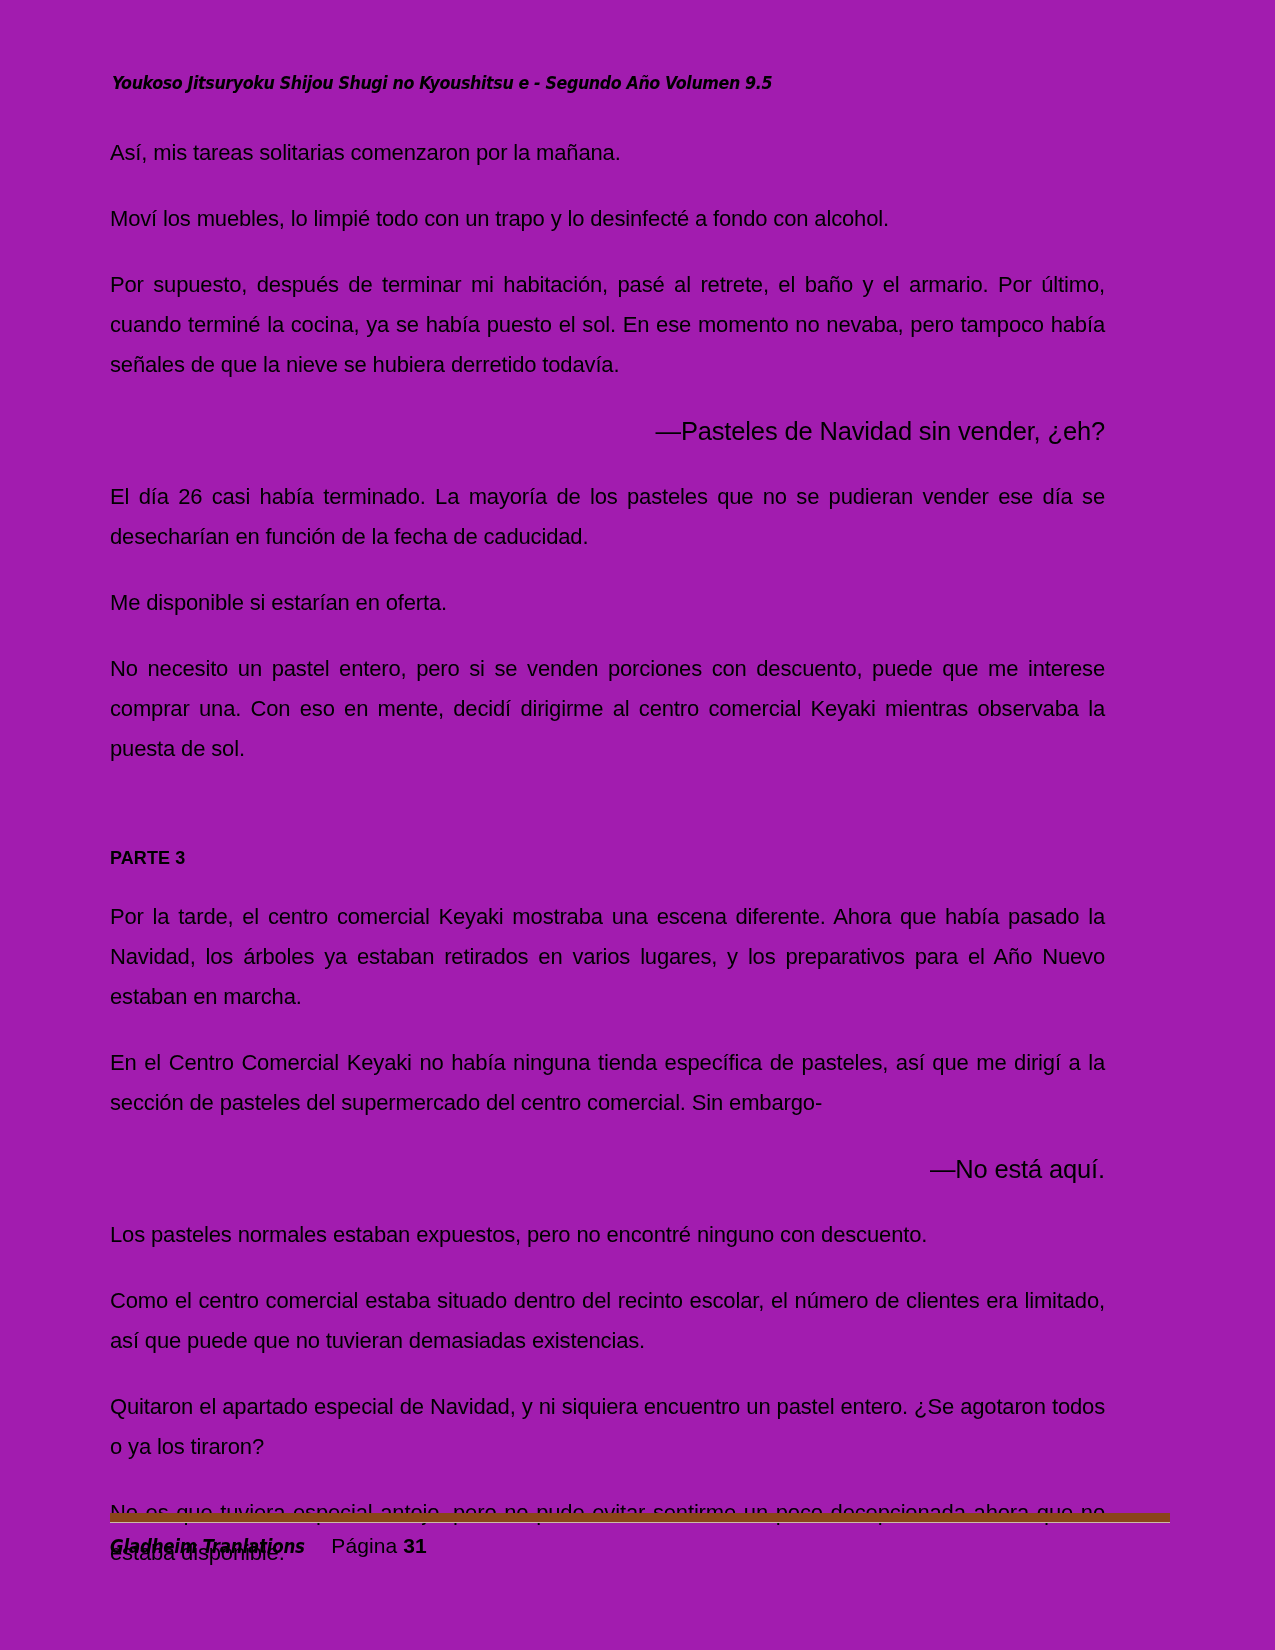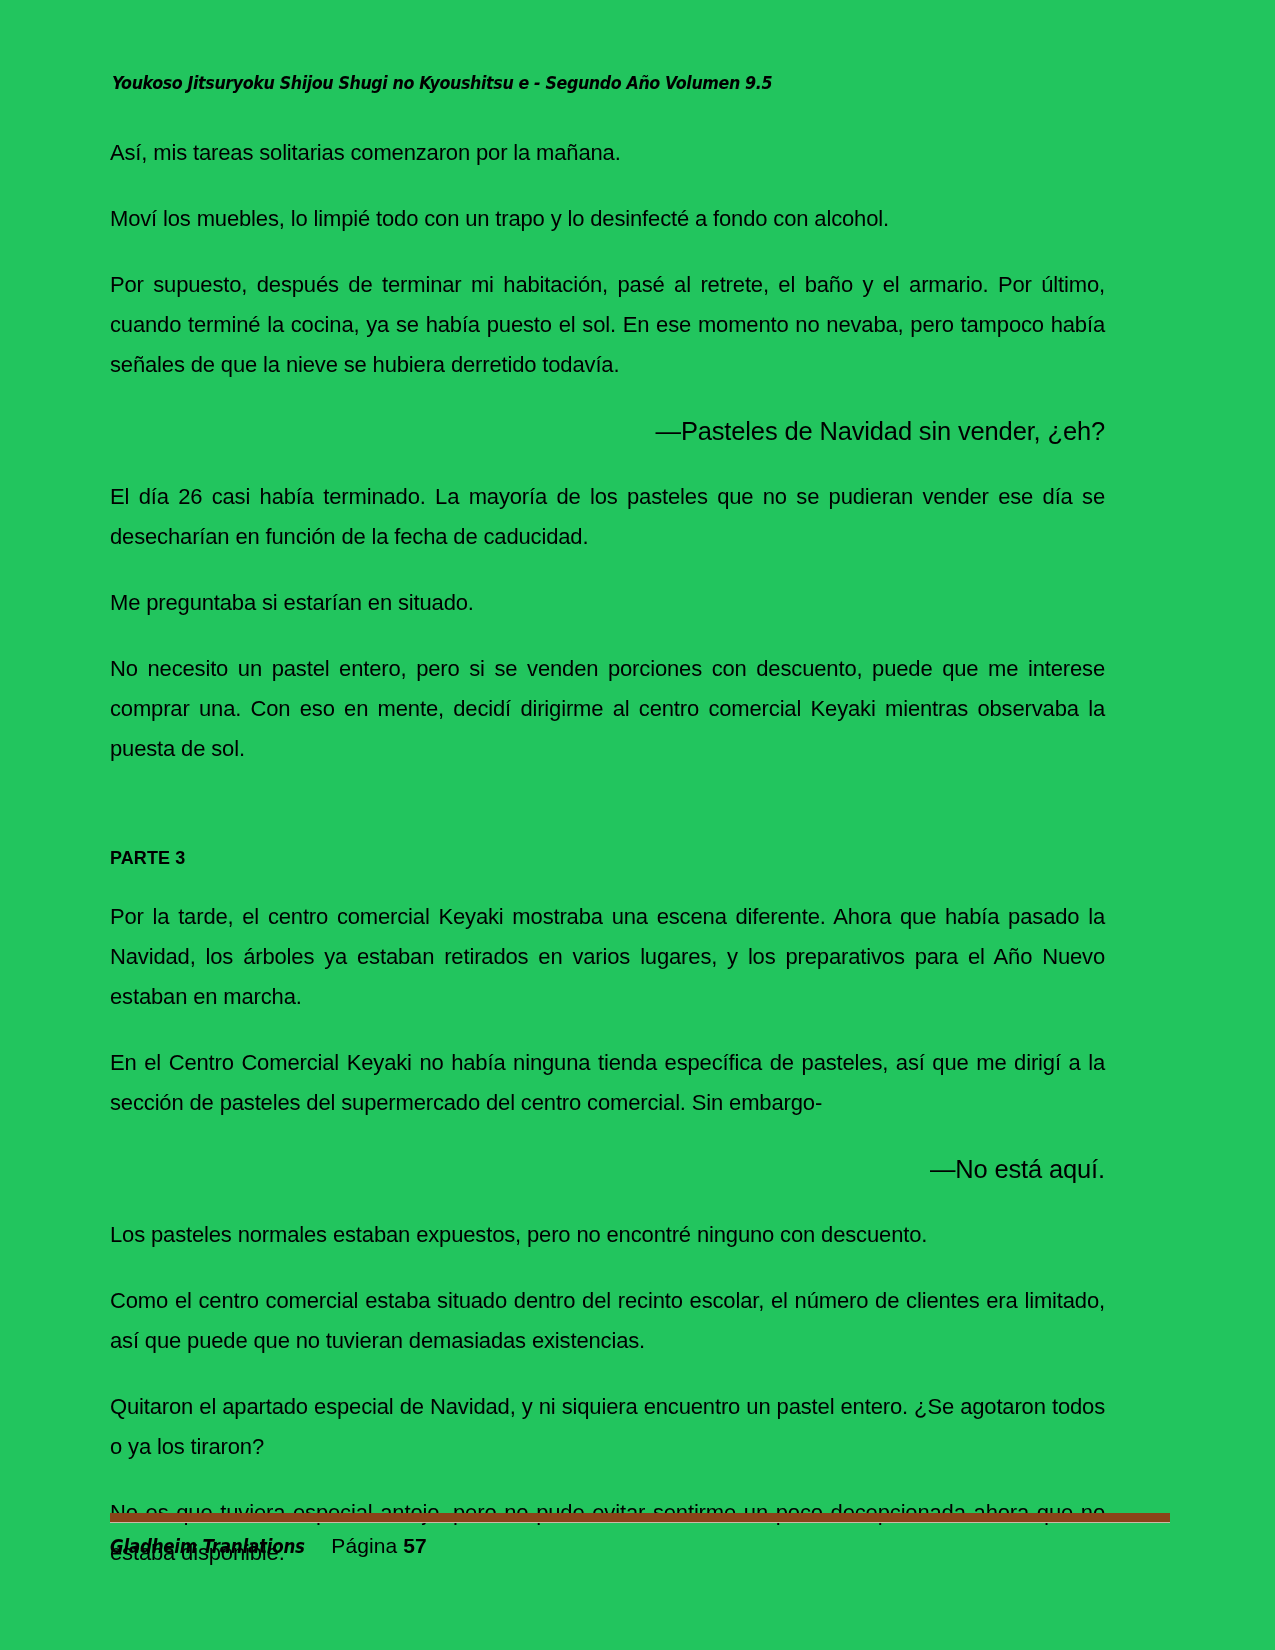--- a/index.html
+++ b/index.html
@@ -8,21 +8,21 @@
     background: #ffffff;
   }
   body {
     font-family: "Liberation Sans", sans-serif;
     color: #000000;
   }
   .page {
     position: relative;
     width: 1275px;
     height: 1650px;
-    background: #22c55e;
+    background: #a21caf;
     box-sizing: border-box;
     overflow: hidden;
   }
 
   
   .header {
     position: absolute;
     left: 112px;
     top: 70px;
     width: 1060px;
@@ -121,37 +121,37 @@
   <div class="header">
     <div class="header-title">Youkoso Jitsuryoku Shijou Shugi no Kyoushitsu e - Segundo Año Volumen 9.5</div>
   </div>
 
   <div class="content">
       <p class="para">Así, mis tareas solitarias comenzaron por la mañana.</p>
       <p class="para">Moví los muebles, lo limpié todo con un trapo y lo desinfecté a fondo con alcohol.</p>
       <p class="para">Por supuesto, después de terminar mi habitación, pasé al retrete, el baño y el armario. Por último, cuando terminé la cocina, ya se había puesto el sol. En ese momento no nevaba, pero tampoco había señales de que la nieve se hubiera derretido todavía.</p>
       <p class="dialogue">—Pasteles de Navidad sin vender, ¿eh?</p>
       <p class="para">El día 26 casi había terminado. La mayoría de los pasteles que no se pudieran vender ese día se desecharían en función de la fecha de caducidad.</p>
-      <p class="para">Me preguntaba si estarían en situado.</p>
+      <p class="para">Me disponible si estarían en oferta.</p>
       <p class="para">No necesito un pastel entero, pero si se venden porciones con descuento, puede que me interese comprar una. Con eso en mente, decidí dirigirme al centro comercial Keyaki mientras observaba la puesta de sol.</p>
       <div class="block-gap"></div>
       <h2 class="section-heading">PARTE 3</h2>
       <p class="para">Por la tarde, el centro comercial Keyaki mostraba una escena diferente. Ahora que había pasado la Navidad, los árboles ya estaban retirados en varios lugares, y los preparativos para el Año Nuevo estaban en marcha.</p>
       <p class="para">En el Centro Comercial Keyaki no había ninguna tienda específica de pasteles, así que me dirigí a la sección de pasteles del supermercado del centro comercial. Sin embargo-</p>
       <p class="dialogue">—No está aquí.</p>
       <p class="para">Los pasteles normales estaban expuestos, pero no encontré ninguno con descuento.</p>
       <p class="para">Como el centro comercial estaba situado dentro del recinto escolar, el número de clientes era limitado, así que puede que no tuvieran demasiadas existencias.</p>
       <p class="para">Quitaron el apartado especial de Navidad, y ni siquiera encuentro un pastel entero. ¿Se agotaron todos o ya los tiraron?</p>
       <p class="para">No es que tuviera especial antojo, pero no pude evitar sentirme un poco decepcionada ahora que no estaba disponible.</p>
     </div>
 
   <div class="footer">
     <div class="footer-rule" style="background: rgb(138, 68, 25);"></div>
     <div class="footer-row">
       <div class="footer-brand">Gladheim Tranlations</div>
       <div class="footer-page">
         <span>Página</span>
-        <span class="pg-num">57</span>
+        <span class="pg-num">31</span>
       </div>
     </div>
   </div>
 
 </div>
 
 </body></html>

